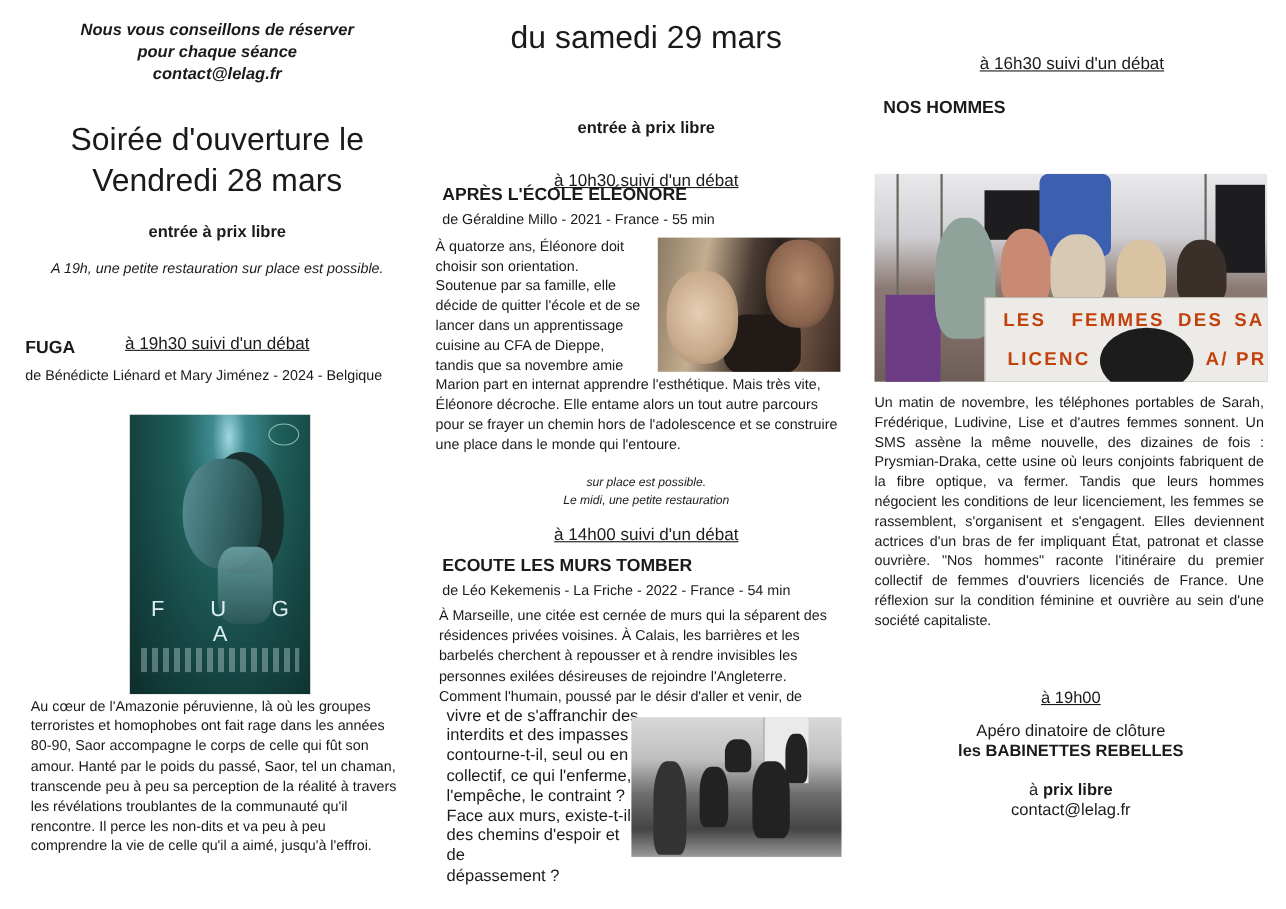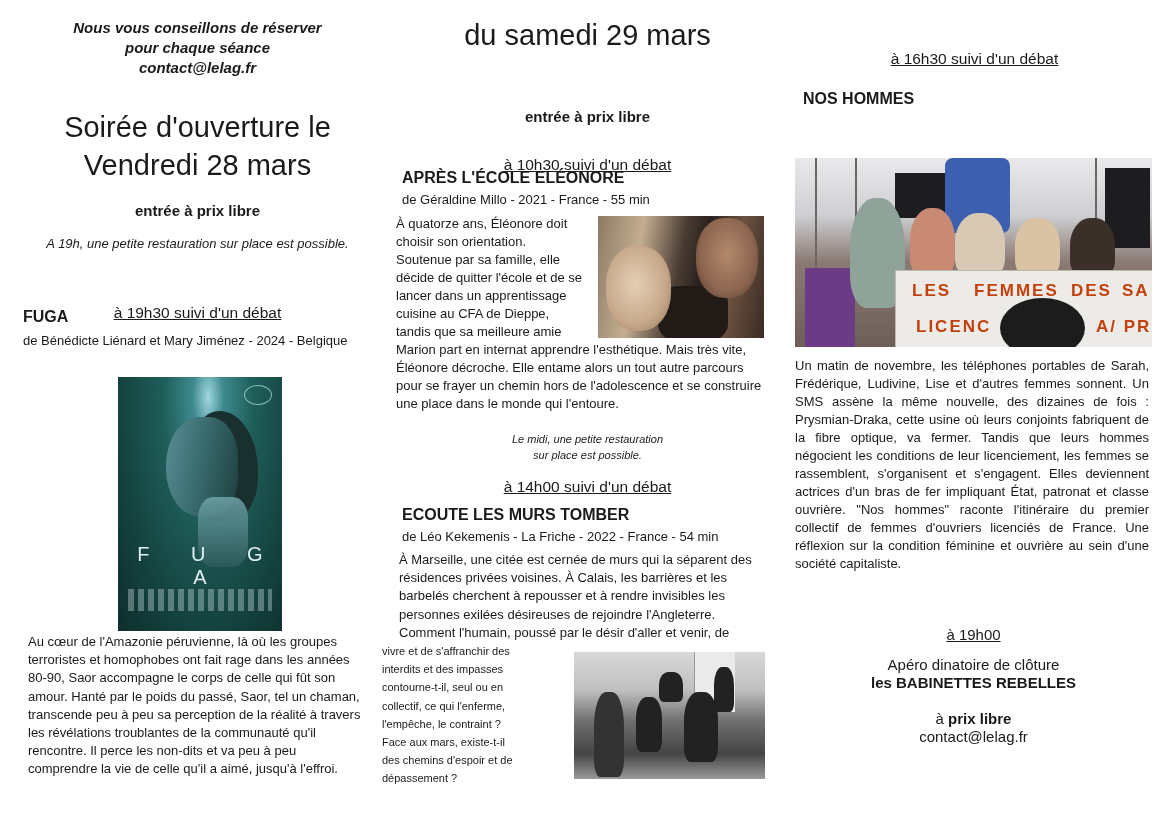--- a/index.html
+++ b/index.html
@@ -100,50 +100,50 @@
 <div class="abs b" style="left:402px; top:169px; font-size:16px;">APRÈS L'ÉCOLE ELÉONORE</div>
 <div class="abs" style="left:402px; top:192px; font-size:13px;">de Géraldine Millo - 2021 - France - 55 min</div>
 
 <div class="abs" style="left:396px; top:215px; width:205px; font-size:13px; line-height:18px;">
   <div>À quatorze ans, Éléonore doit</div>
   <div>choisir son orientation.</div>
   <div>Soutenue par sa famille, elle</div>
   <div>décide de quitter l'école et de se</div>
   <div>lancer dans un apprentissage</div>
   <div>cuisine au CFA de Dieppe,</div>
-  <div>tandis que sa meilleure amie</div>
+  <div>tandis que sa novembre amie</div>
 </div>
 
 <div class="photo eleo" style="left:598px; top:216px; width:166px; height:122px;">
   <div class="coat"></div>
   <div class="face1"></div>
   <div class="face2"></div>
 </div>
 
 <p class="abs p" style="left:396px; top:341px; width:370px; font-size:13px; line-height:18px;">Marion part en internat apprendre l'esthétique. Mais très vite, Éléonore décroche. Elle entame alors un tout autre parcours pour se frayer un chemin hors de l'adolescence et se construire une place dans le monde qui l'entoure.</p>
 
 <div class="abs center i" style="left:395px; top:431px; width:385px; font-size:11px; line-height:16px;">
+  <div>sur place est possible.</div>
   <div>Le midi, une petite restauration</div>
-  <div>sur place est possible.</div>
 </div>
 
 <div class="abs center u" style="left:395px; top:478px; width:385px; font-size:15.5px;">à 14h00 suivi d'un débat</div>
 
 <div class="abs b" style="left:402px; top:506px; font-size:16px;">ECOUTE LES MURS TOMBER</div>
 <div class="abs" style="left:402px; top:529px; font-size:13px;">de Léo Kekemenis - La Friche - 2022 - France - 54 min</div>
 
 <p class="abs p" style="left:399px; top:551px; width:366px; font-size:13px; line-height:18.2px;">À Marseille, une citée est cernée de murs qui la séparent des résidences privées voisines. À Calais, les barrières et les barbelés cherchent à repousser et à rendre invisibles les personnes exilées désireuses de rejoindre l'Angleterre. Comment l'humain, poussé par le désir d'aller et venir, de</p>
 
-<div class="abs" style="left:382px; top:642px; width:175px; font-size:11px; line-height:18.2px;">
+<div class="abs" style="left:406px; top:642px; width:175px; font-size:15px; line-height:18.2px;">
   <div>vivre et de s'affranchir des</div>
   <div>interdits et des impasses</div>
   <div>contourne-t-il, seul ou en</div>
   <div>collectif, ce qui l'enferme,</div>
   <div>l'empêche, le contraint ?</div>
-  <div>Face aux mars, existe-t-il</div>
+  <div>Face aux murs, existe-t-il</div>
   <div>des chemins d'espoir et de</div>
   <div>dépassement ?</div>
 </div>
 
 <div class="photo murs" style="left:574px; top:652px; width:191px; height:127px;">
   <div class="bld"></div>
   <div class="fig" style="left:20px; top:40px; width:30px; height:85px; background:#333;"></div>
   <div class="fig" style="left:62px; top:45px; width:26px; height:55px;"></div>
   <div class="fig" style="left:85px; top:20px; width:24px; height:30px;"></div>
   <div class="fig" style="left:110px; top:40px; width:34px; height:70px;"></div>

